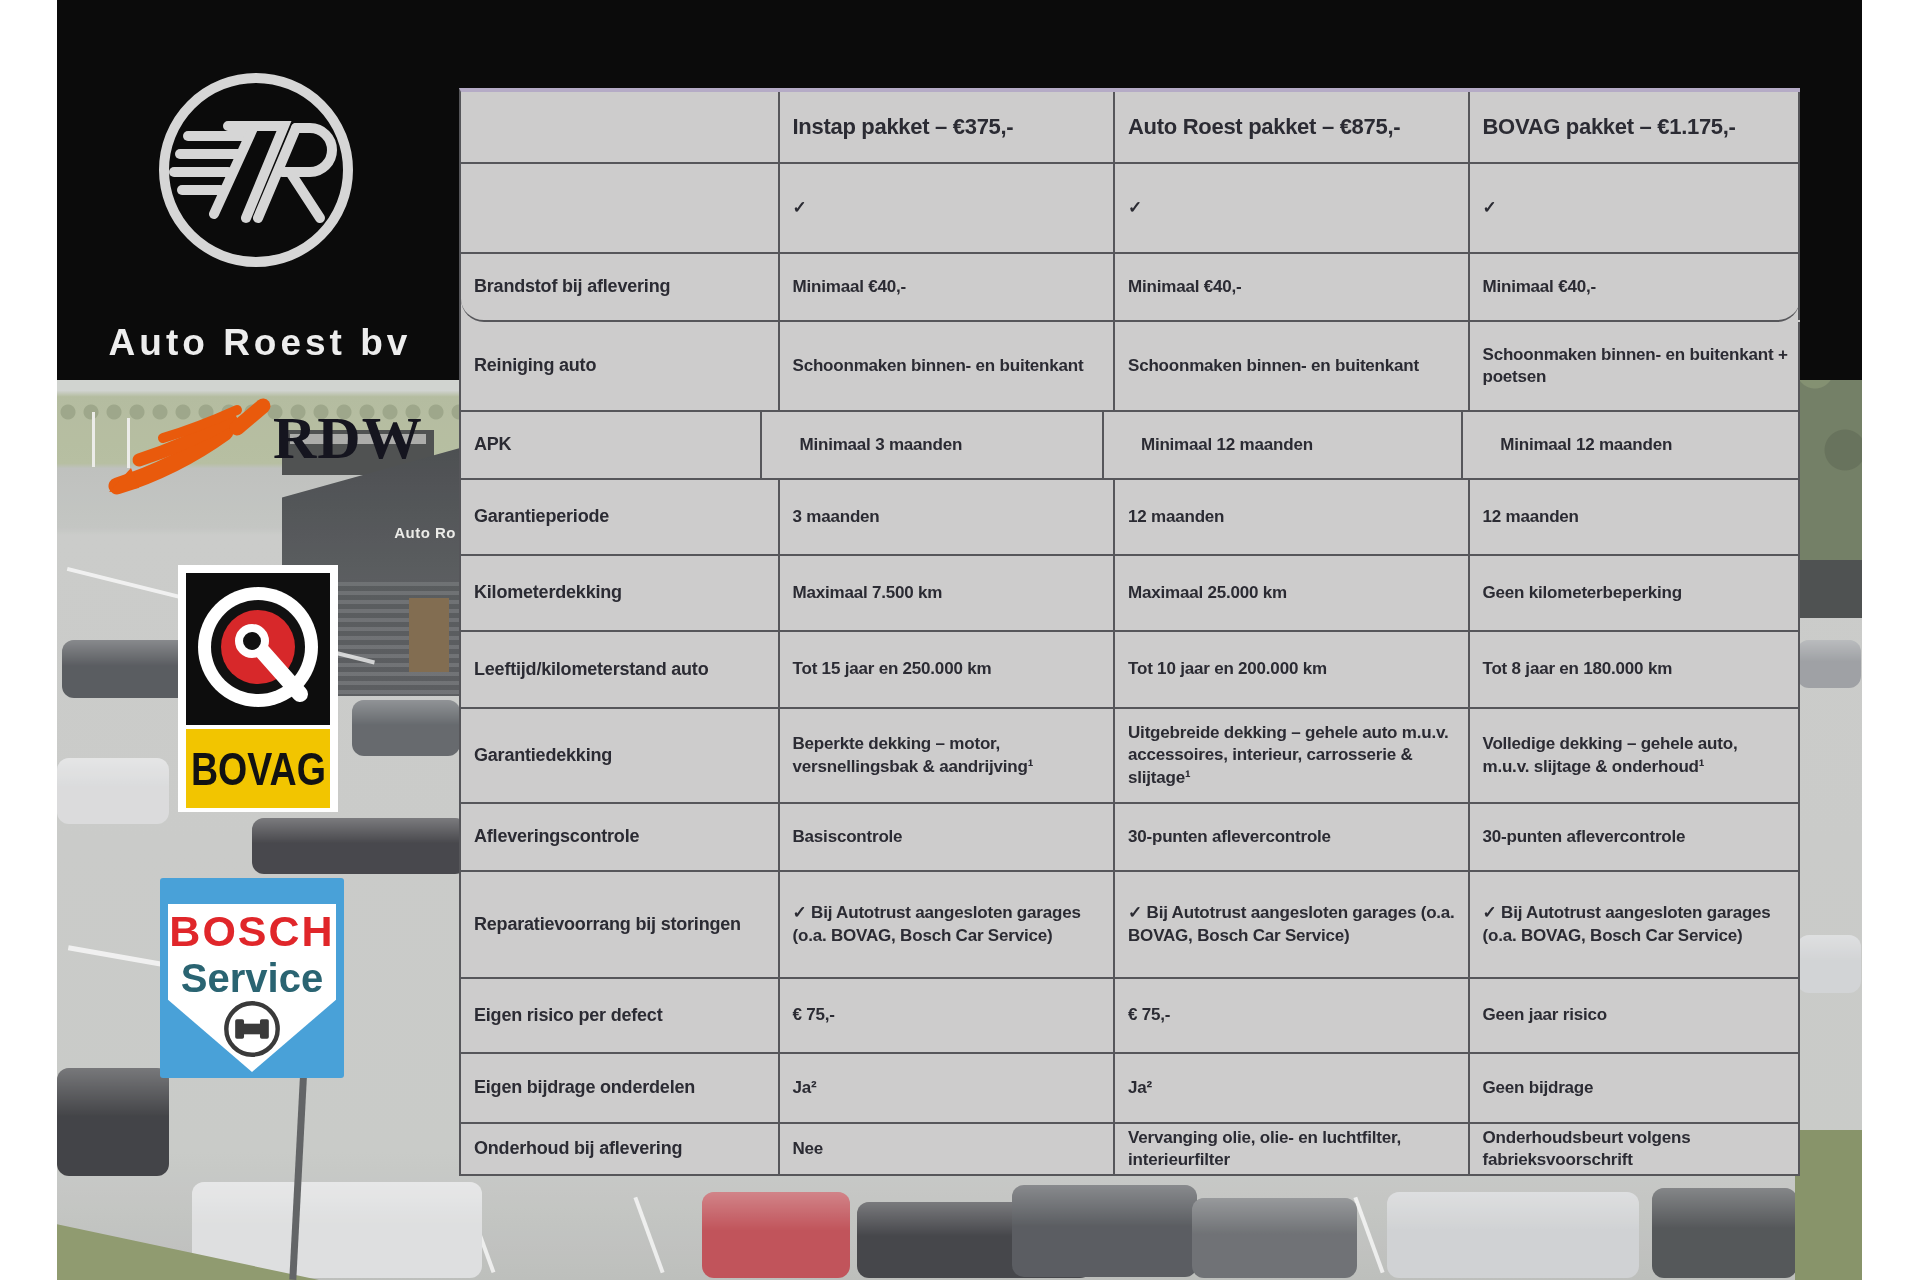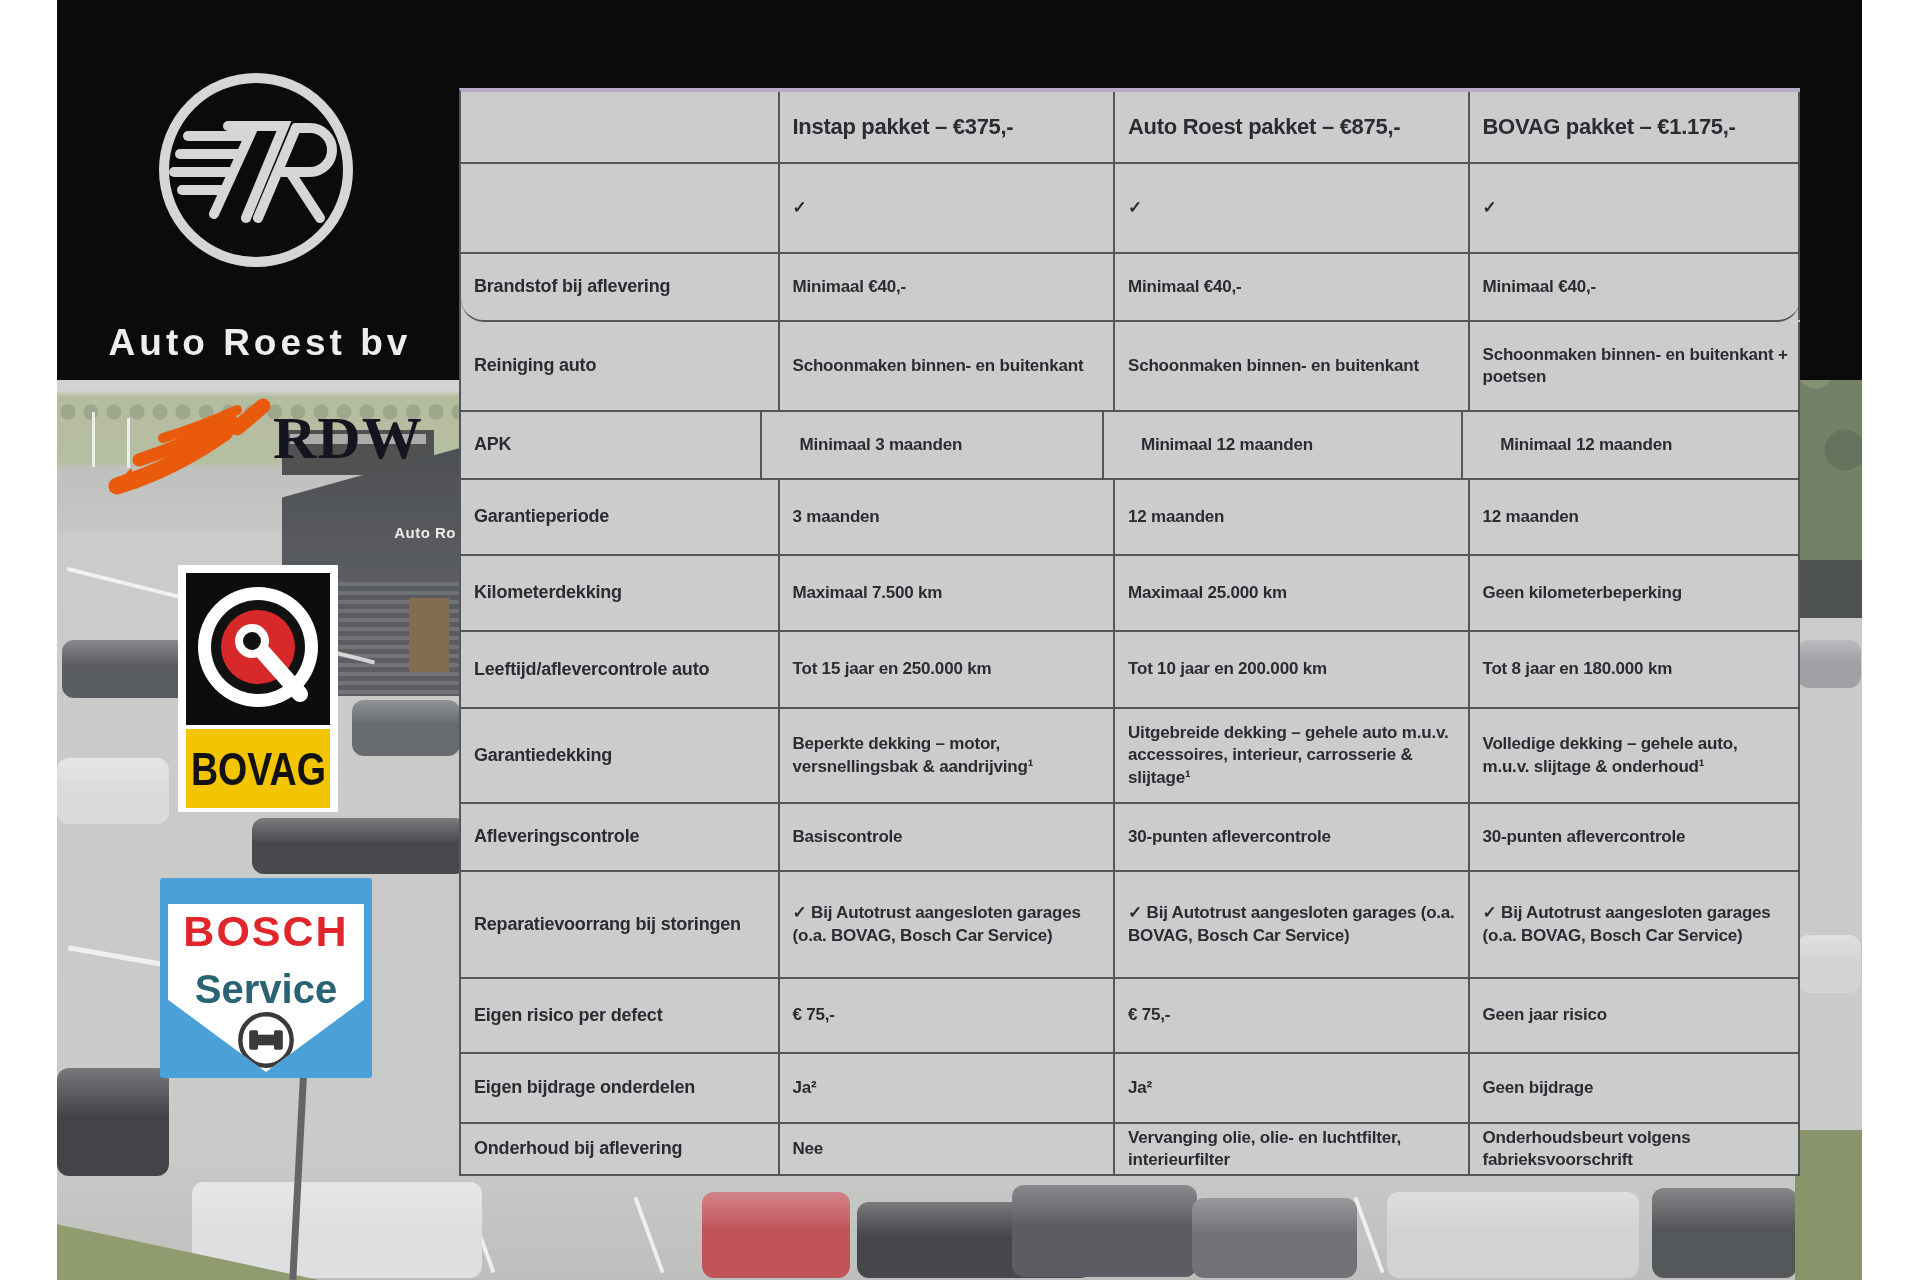--- a/index.html
+++ b/index.html
@@ -44,26 +44,26 @@
     color:#ededed;font-size:37px;font-weight:bold;letter-spacing:4px;}
 
   
   .rdw{position:absolute;left:105px;top:396px;width:310px;height:100px;}
   .rdw .word{position:absolute;left:168px;top:8px;font-family:"Liberation Serif",serif;
     font-weight:700;font-size:60px;color:#15151f;letter-spacing:1px;}
   .bovag{position:absolute;left:178px;top:565px;width:160px;height:247px;background:#ffffff;
     box-sizing:border-box;padding:8px;}
   .bovag .yellow{width:144px;height:79px;background:#f2c500;display:flex;align-items:center;justify-content:center;}
   .bovag .yellow span{font-size:47px;font-weight:bold;color:#121212;transform:scaleX(.8);letter-spacing:0px;}
-  .bosch{position:absolute;left:160px;top:878px;width:212px;height:200px;background:#49a1d8;border-radius:3px;}
+  .bosch{position:absolute;left:160px;top:878px;width:184px;height:200px;background:#49a1d8;border-radius:3px;}
   .bosch .shield{position:absolute;left:8px;right:8px;top:26px;bottom:6px;background:#ffffff;
     clip-path:polygon(0 0,100% 0,100% 57%,50% 100%,0 57%);
     display:flex;flex-direction:column;align-items:center;}
   .bosch .t1{color:#e0262a;font-size:43px;font-weight:bold;letter-spacing:2px;margin-top:6px;line-height:1;}
-  .bosch .t2{color:#2a6472;font-size:40px;font-weight:bold;margin-top:16px;line-height:1;}
+  .bosch .t2{color:#2a6472;font-size:40px;font-weight:bold;margin-top:5px;line-height:1;}
 
   
   .pkg-table{position:absolute;left:459px;top:88px;width:1341px;background:#cdcccc;
     border-top:4px solid #b5abc6;border-left:2px solid #56565a;box-sizing:border-box;
     color:#2b2b33;}
   .t-row{display:flex;border-bottom:2px solid #56565a;box-sizing:border-box;}
   .t-cell{box-sizing:border-box;border-right:2px solid #56565a;padding:4px 10px 4px 13px;
     display:flex;align-items:center;font-weight:bold;font-size:17px;line-height:1.32;letter-spacing:-0.2px;}
   .c0{width:319px;font-size:18px;}
   .c1{width:336px;}
@@ -214,21 +214,21 @@
       <div class="t-cell c2">12 maanden</div>
       <div class="t-cell c3">12 maanden</div>
     </div>
     <div class="t-row" style="height:76px;">
       <div class="t-cell c0">Kilometerdekking</div>
       <div class="t-cell c1">Maximaal 7.500 km</div>
       <div class="t-cell c2">Maximaal 25.000 km</div>
       <div class="t-cell c3">Geen kilometerbeperking</div>
     </div>
     <div class="t-row" style="height:77px;">
-      <div class="t-cell c0">Leeftijd/aflevercontrole auto</div>
+      <div class="t-cell c0">Leeftijd/kilometerstand auto</div>
       <div class="t-cell c1">Tot 15 jaar en 250.000 km</div>
       <div class="t-cell c2">Tot 10 jaar en 200.000 km</div>
       <div class="t-cell c3">Tot 8 jaar en 180.000 km</div>
     </div>
     <div class="t-row" style="height:95px;">
       <div class="t-cell c0">Garantiedekking</div>
       <div class="t-cell c1">Beperkte dekking – motor, versnellingsbak &amp; aandrijving¹</div>
       <div class="t-cell c2">Uitgebreide dekking – gehele auto m.u.v. accessoires, interieur, carrosserie &amp; slijtage¹</div>
       <div class="t-cell c3">Volledige dekking – gehele auto, m.u.v. slijtage &amp; onderhoud¹</div>
     </div>

